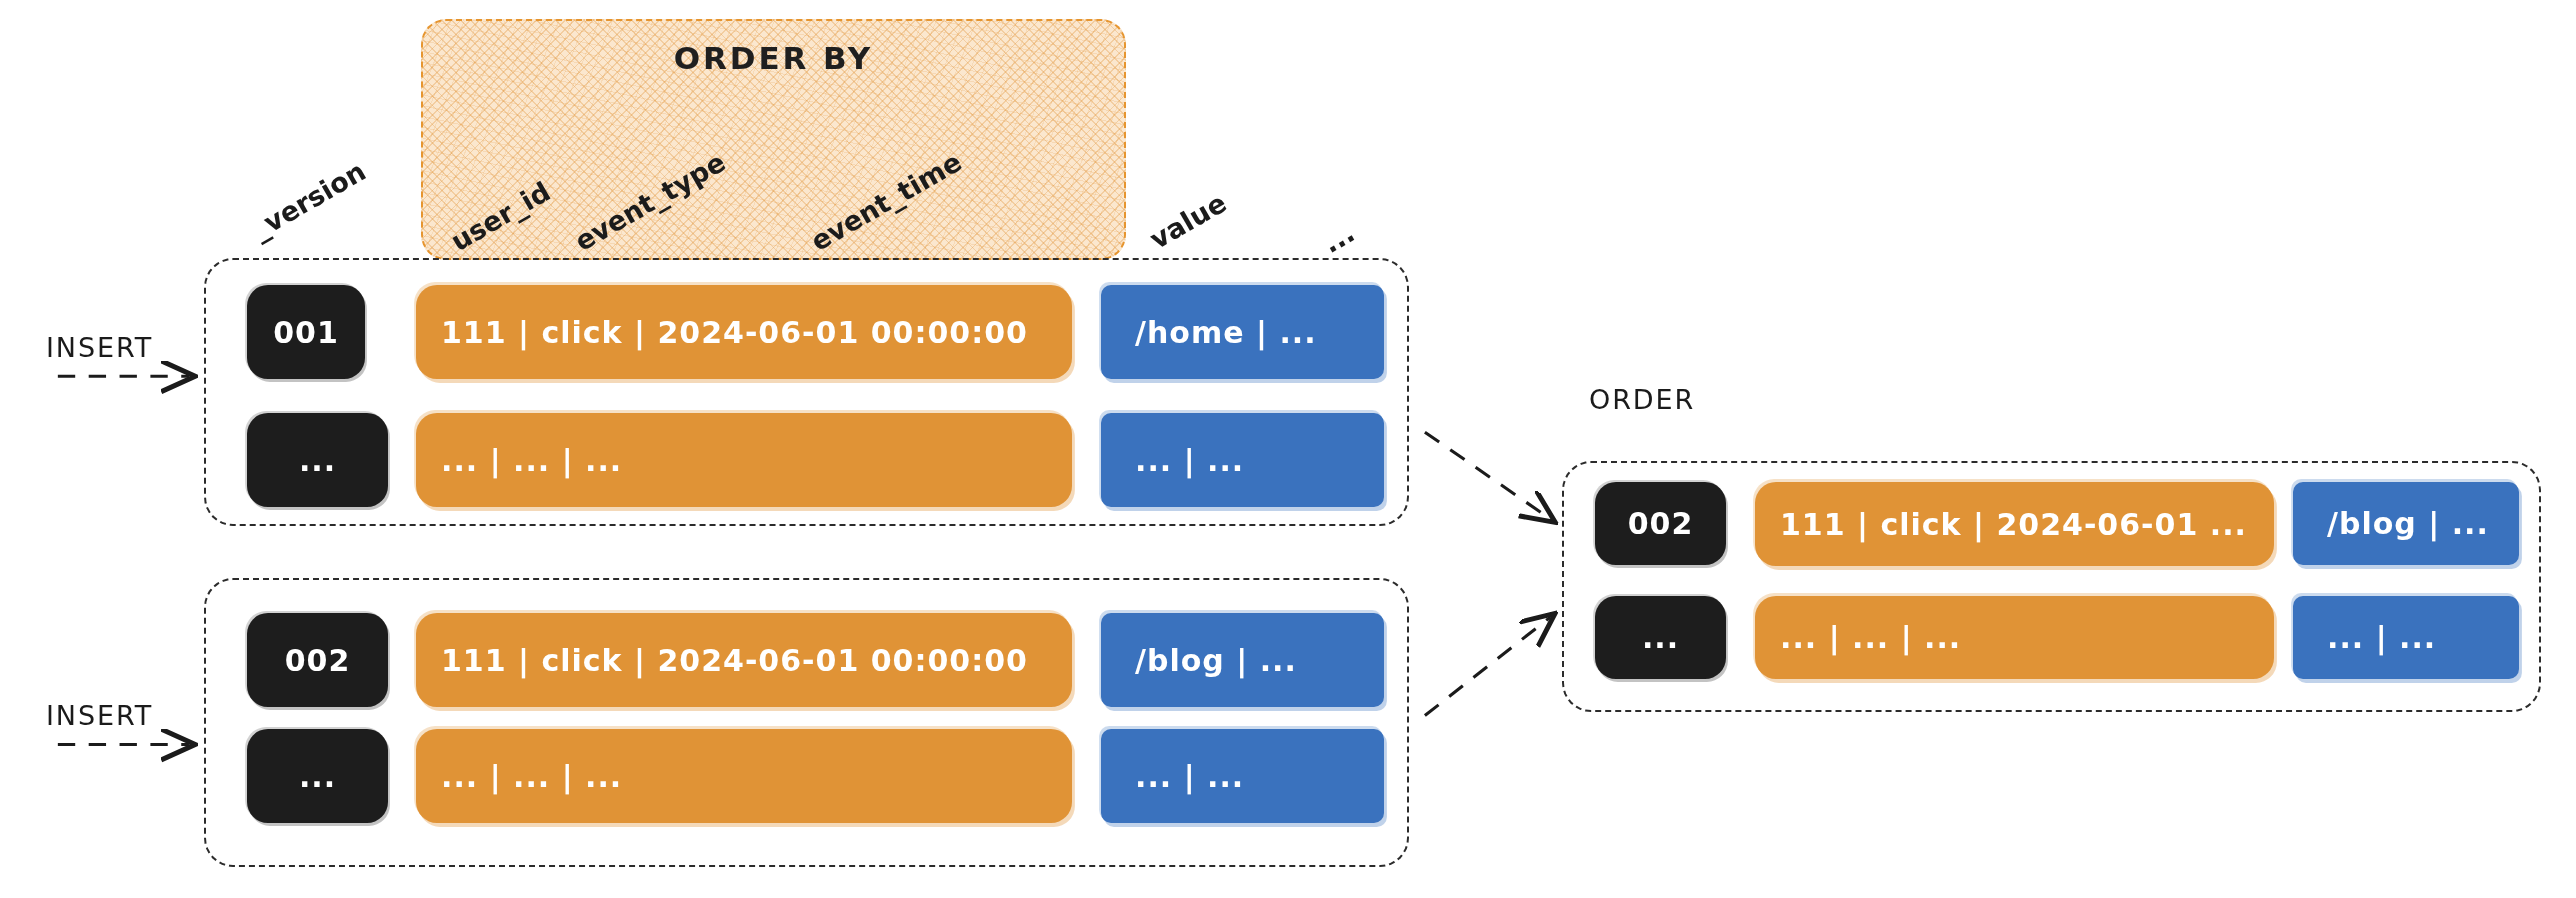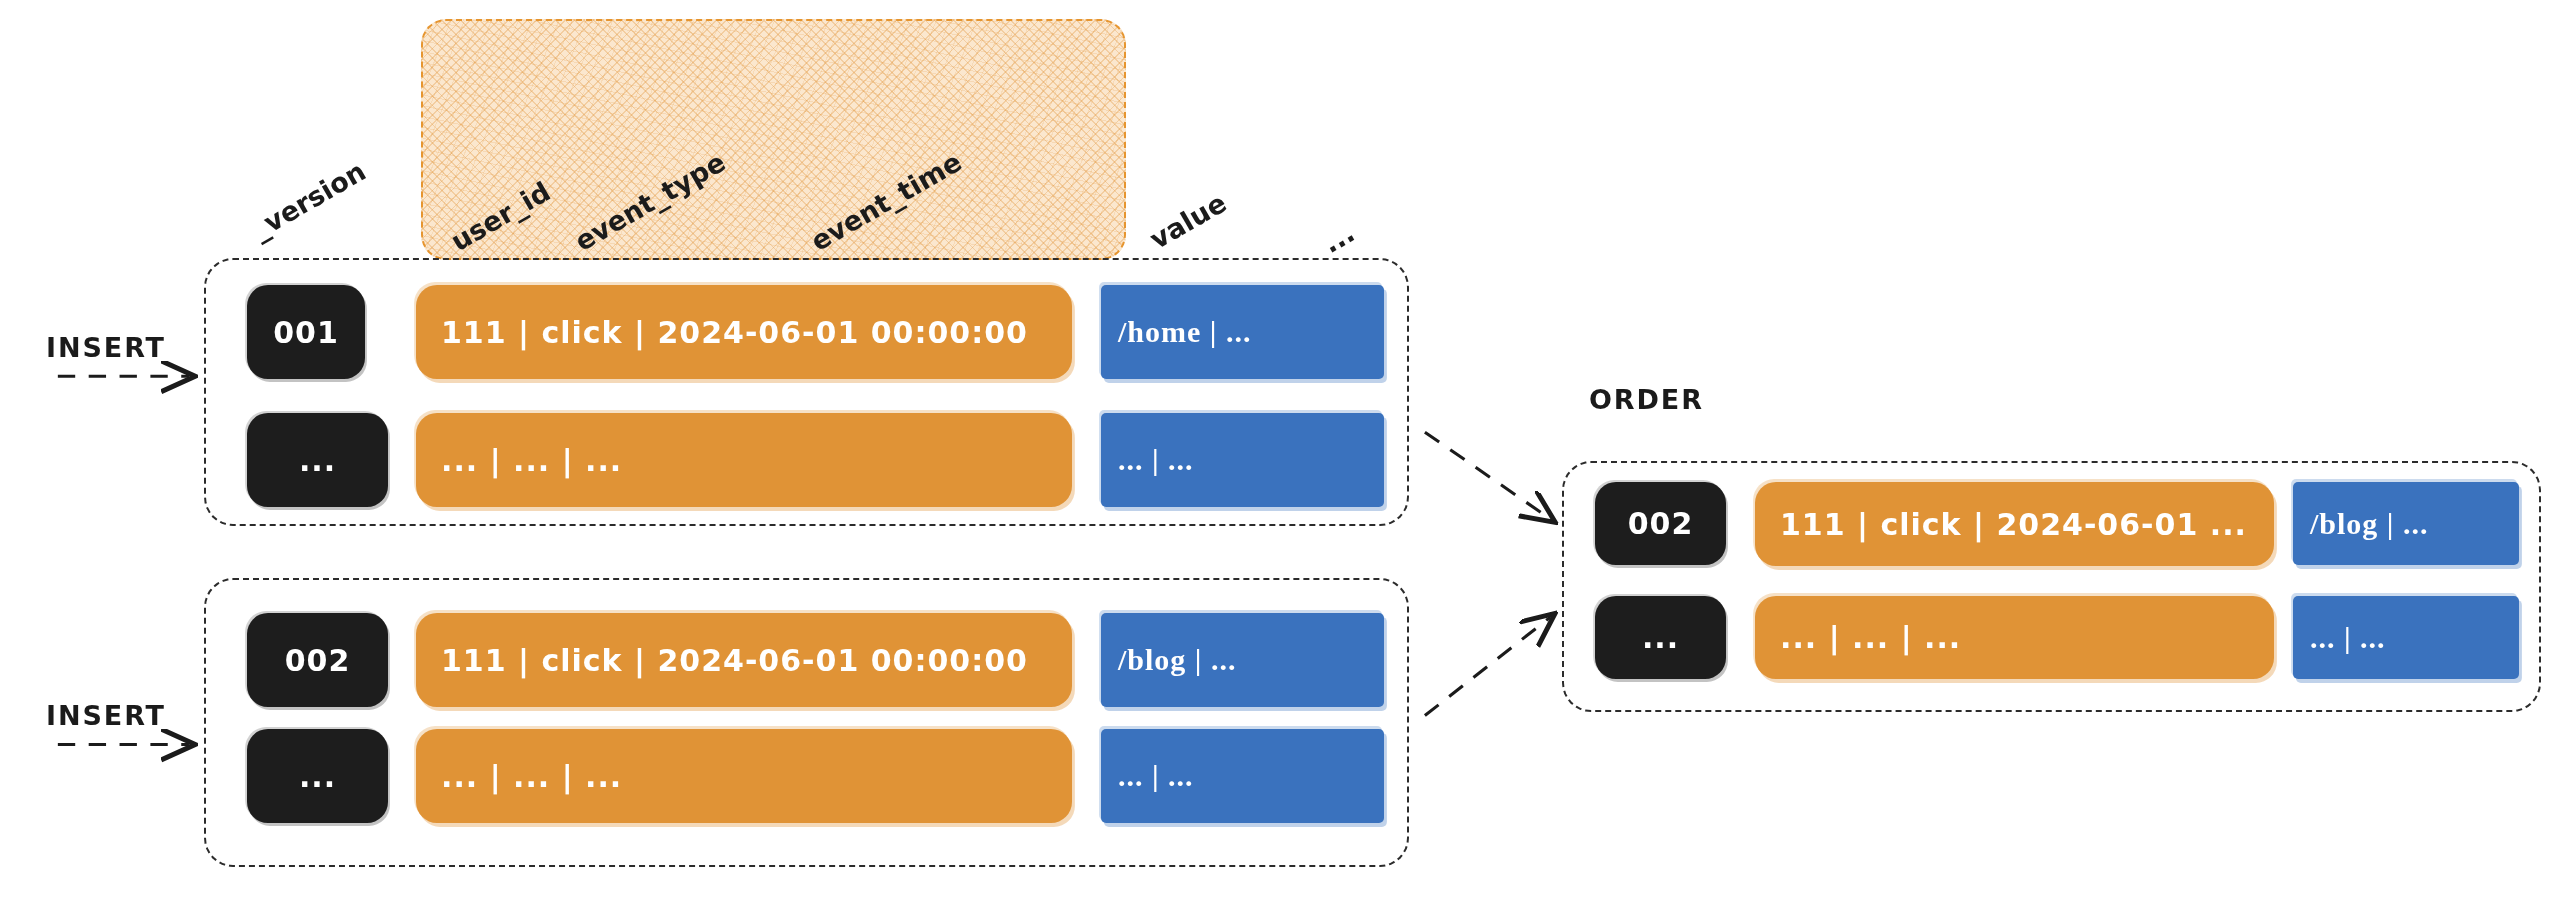--- a/index.html
+++ b/index.html
@@ -81,48 +81,48 @@
   }
   .pill.orange{
     background:#E09336;
     border-radius:21px;
     justify-content:flex-start;
     padding-left:25px;
     box-shadow:2.9px 3.9px 0 rgba(224,147,54,.35), -1.9px -2.9px 0 rgba(224,147,54,.28);
   }
   .pill.blue{
     background:#3A72BE;
-    border-radius:5px;
+    border-radius:10px;
     justify-content:flex-start;
-    padding-left:17px;
+    padding-left:34px;
     box-shadow:2.9px 3.9px 0 rgba(58,114,190,.32), -1.9px -2.9px 0 rgba(58,114,190,.26);
-    font-family:Liberation Serif, serif;
   }
   .pill.center{justify-content:center;padding-left:0;}
 
   
   .flow-label{
     position:absolute;
     font-size:27px;
     letter-spacing:1.9px;
     color:#1b1b1b;
-    font-weight:700;
+    font-weight:400;
     white-space:nowrap;
     z-index:4;
     font-family:"DejaVu Sans",sans-serif;
   }
 
   svg.overlay{position:absolute;left:0;top:0;width:2576px;height:899px;z-index:5;pointer-events:none;}
 </style>
 </head>
 <body>
 
 <div class="stage">
 
   <div class="orderby-panel"></div>
+  <div class="orderby-title">ORDER BY</div>
 
   <div class="col-label" style="left:262px;top:214px;">_version</div>
   <div class="col-label" style="left:461px;top:226px;">user_id</div>
   <div class="col-label" style="left:585px;top:226px;">event_type</div>
   <div class="col-label" style="left:821px;top:226px;">event_time</div>
   <div class="col-label" style="left:1160px;top:224px;">value</div>
   <div class="col-label" style="left:1333px;top:228px;">...</div>
 
   <div class="group-box" style="left:204px;top:258px;width:1205px;height:268px;"></div>
   <div class="flow-label" style="left:46px;top:332px;">INSERT</div>

